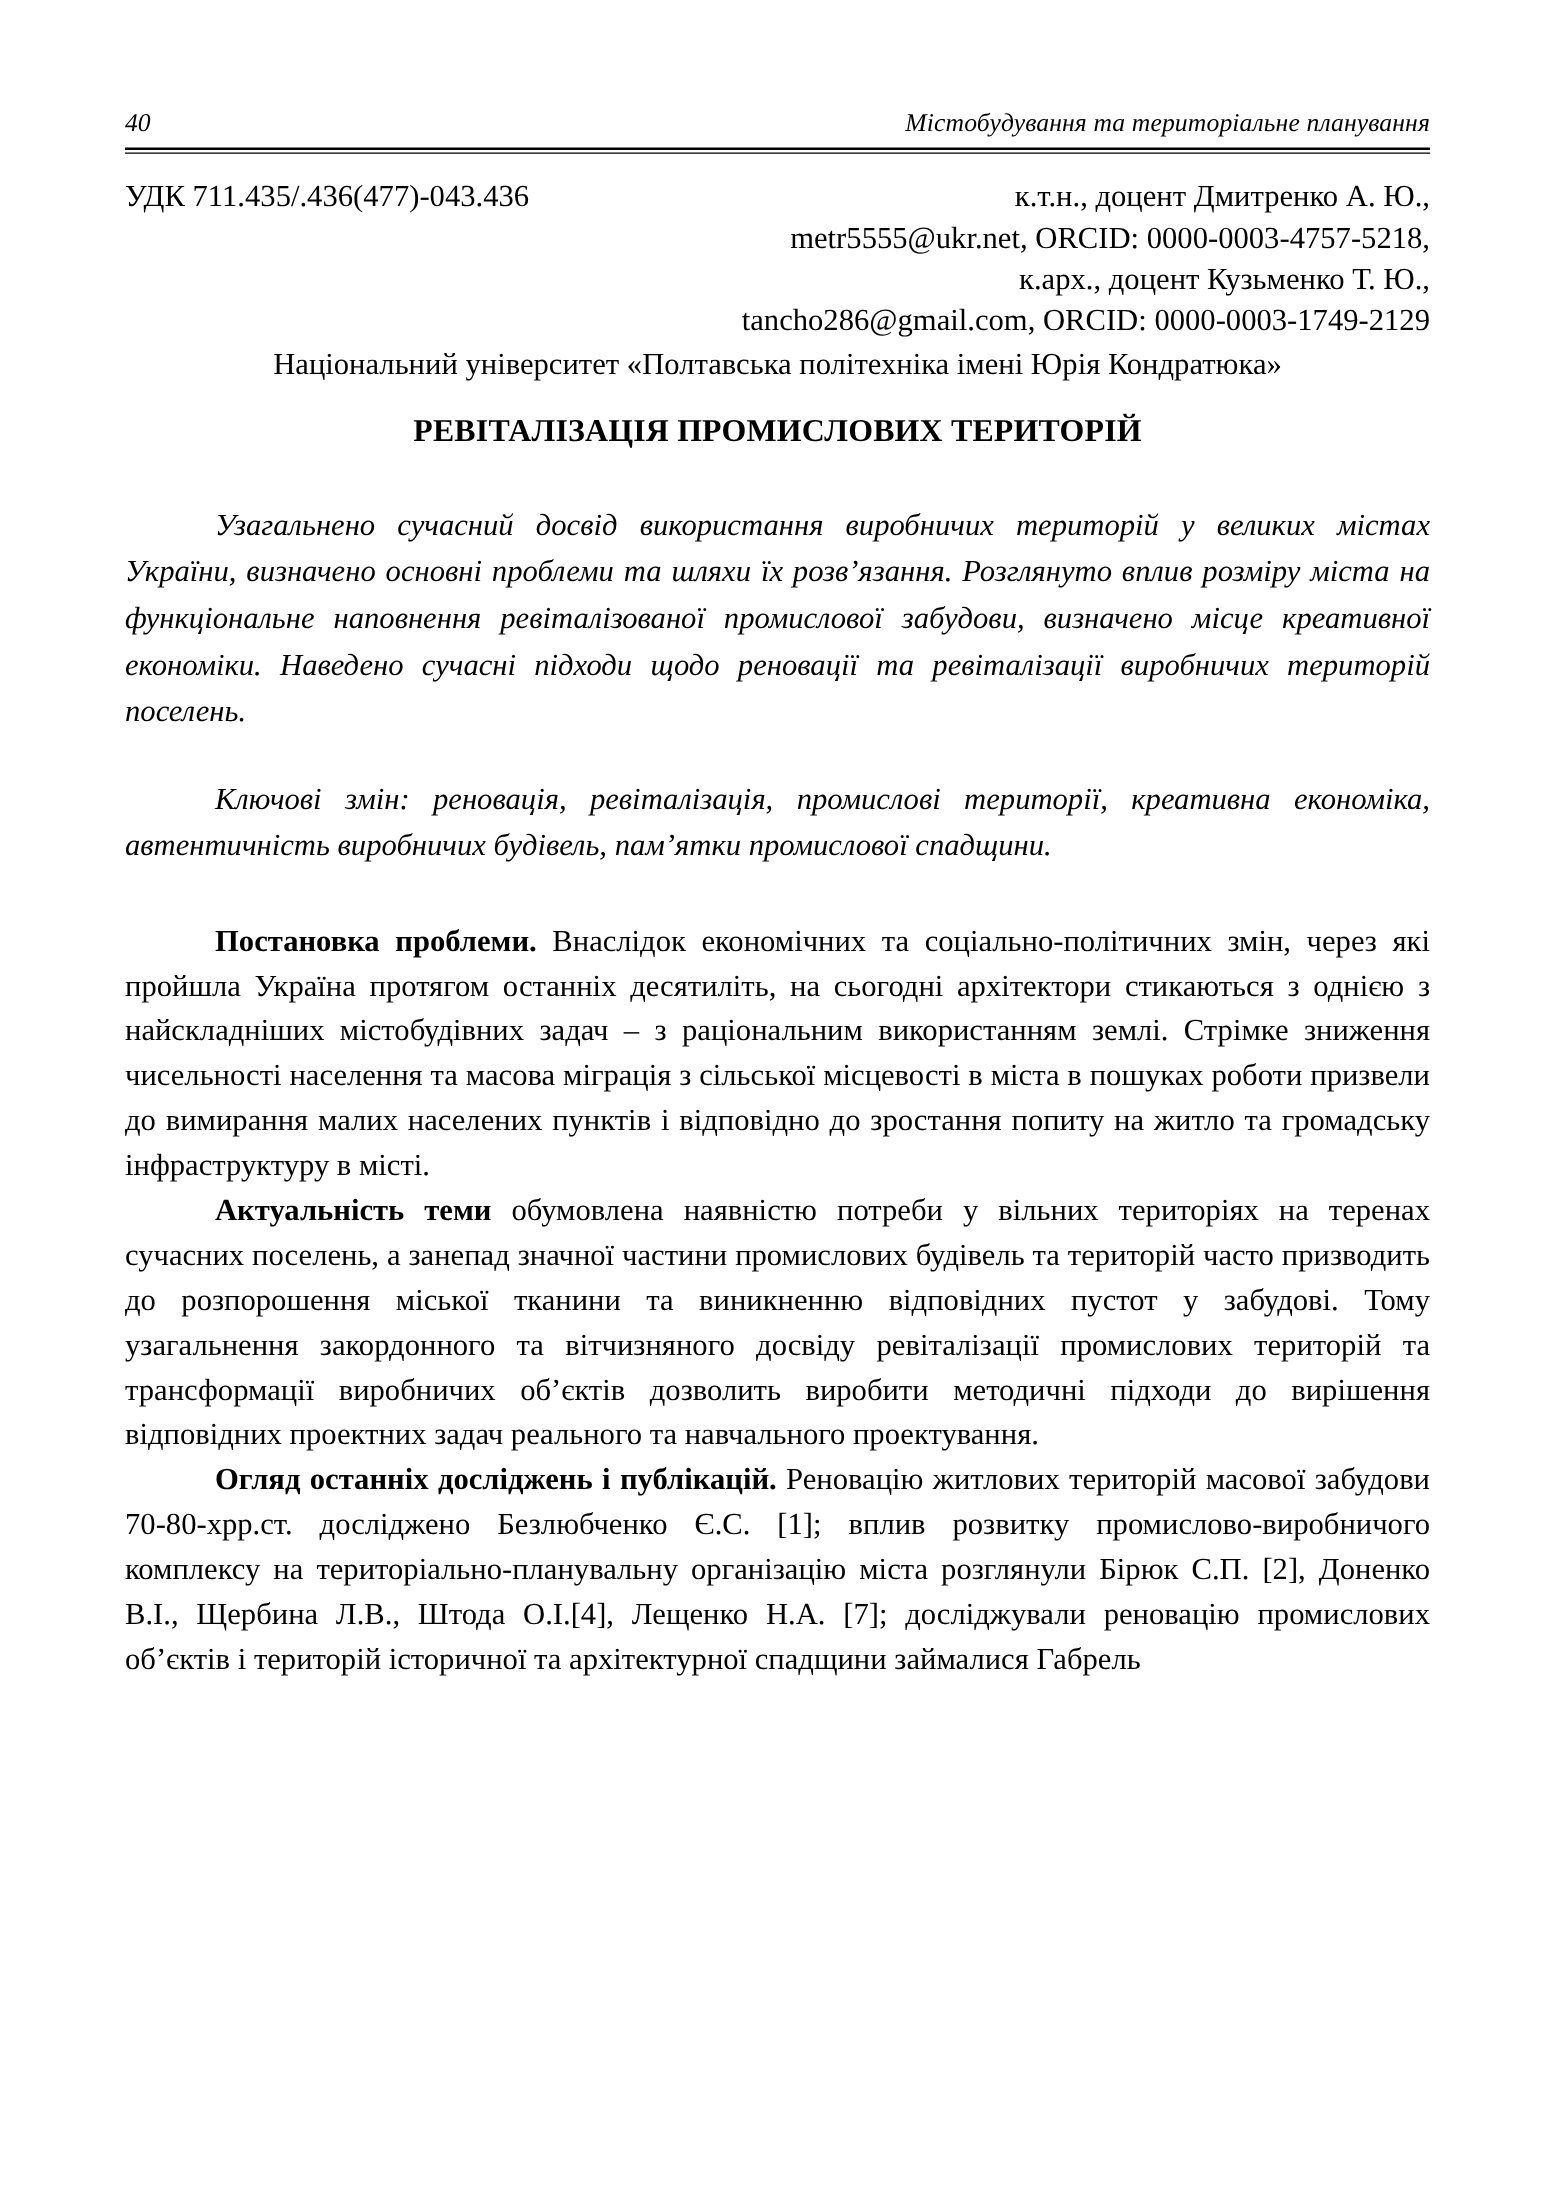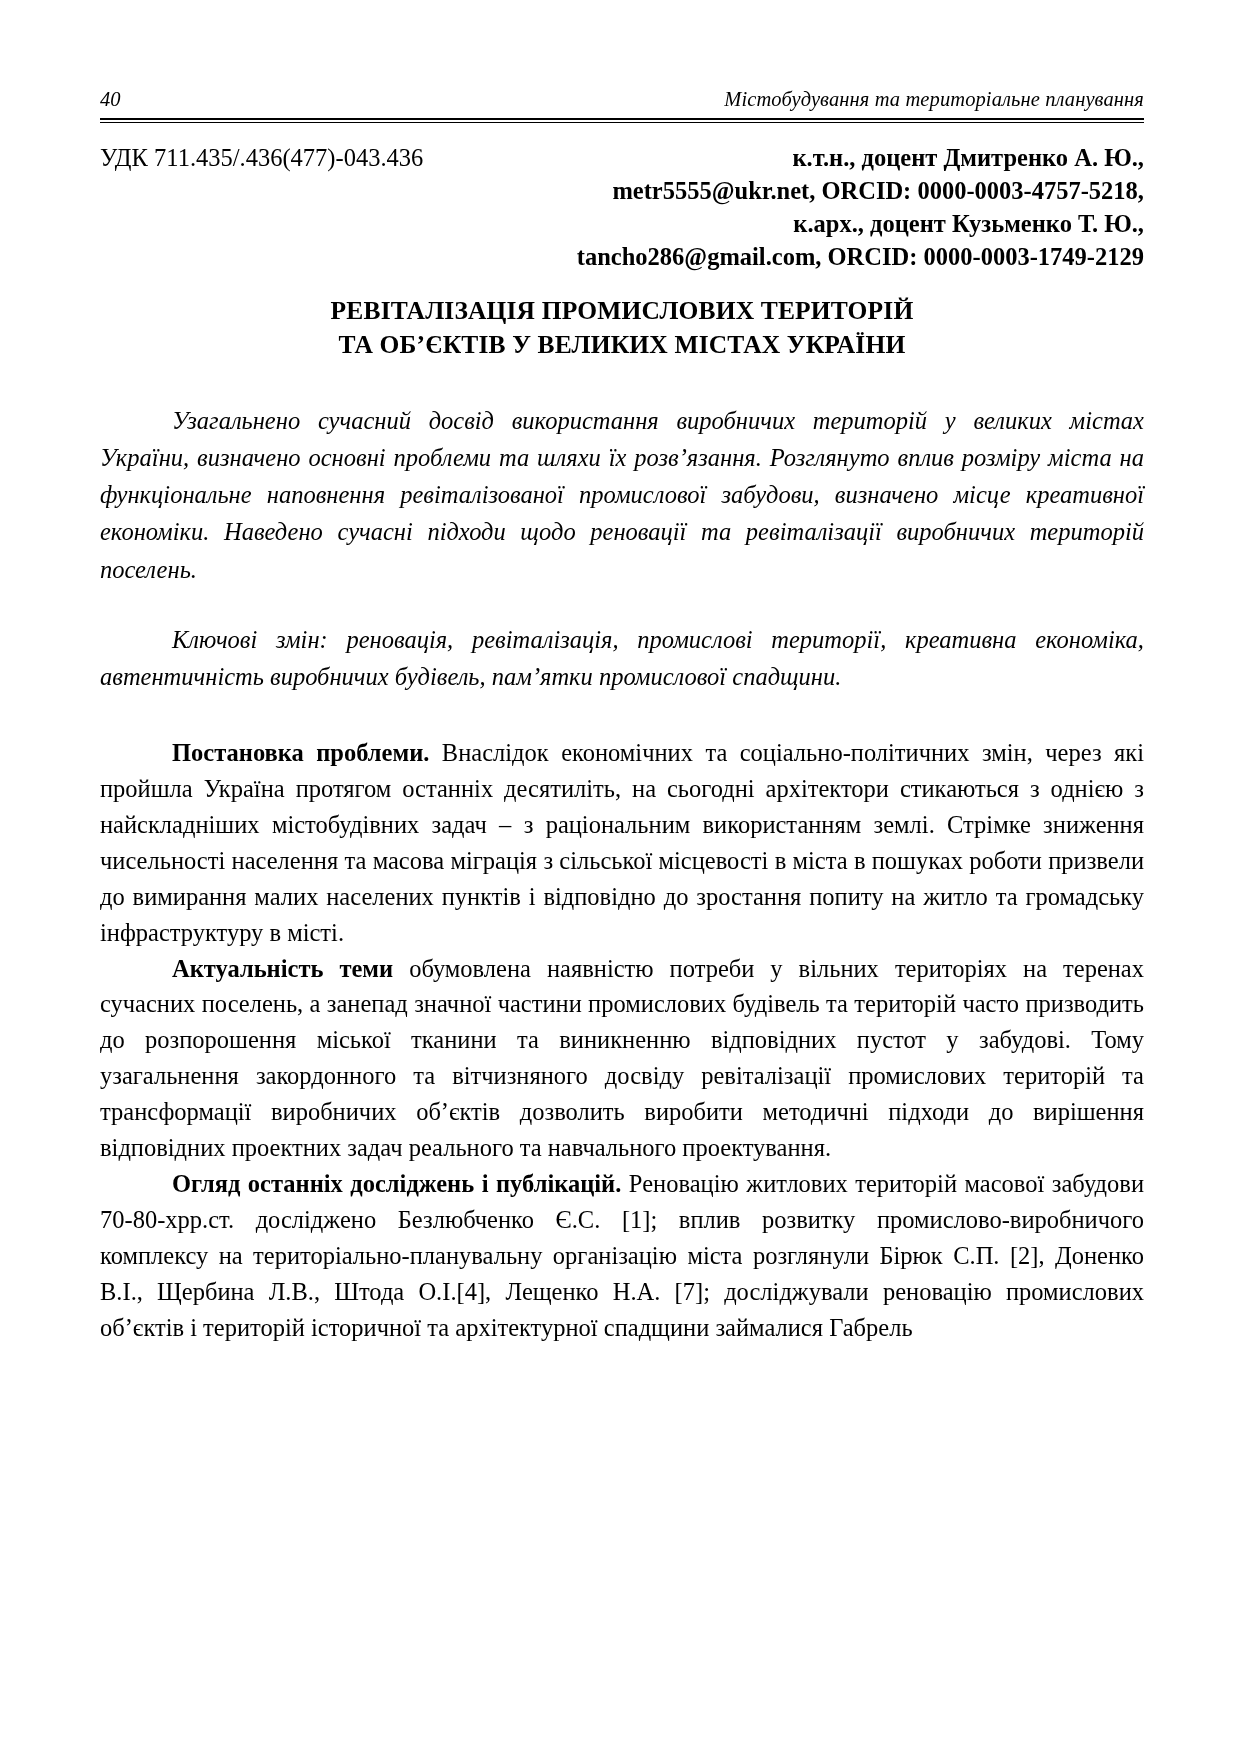--- a/index.html
+++ b/index.html
@@ -60,21 +60,20 @@
     justify-content: space-between;
     align-items: baseline;
     gap: 28px;
   }
   .udc {
     white-space: nowrap;
   }
   .author-line {
     text-align: right;
     white-space: nowrap;
-    font-weight: bold;
   }
   .affiliation {
     text-align: center;
     font-size: 24.5px;
     line-height: 1.36;
     margin-top: 1px;
     white-space: nowrap;
   }
 
   
@@ -134,25 +133,25 @@
   <hr class="rule">
 
   <div class="meta-block">
     <div class="udc-row">
       <span class="udc">УДК 711.435/.436(477)-043.436</span>
       <span class="author-line">к.т.н., доцент Дмитренко А. Ю.,</span>
     </div>
     <div class="author-line">metr5555@ukr.net, ORCID: 0000-0003-4757-5218,</div>
     <div class="author-line">к.арх., доцент Кузьменко Т. Ю.,</div>
     <div class="author-line">tancho286@gmail.com, ORCID: 0000-0003-1749-2129</div>
+    <div class="affiliation">Національний  університет «Полтавська політехніка імені Юрія Кондратюка»</div>
   </div>
 
   <h1 class="doc-title">
     <span class="tline">РЕВІТАЛІЗАЦІЯ ПРОМИСЛОВИХ ТЕРИТОРІЙ</span>
-    <span class="tline">ТА ОБ’ЄКТІВ У ВЕЛИКИХ МІСТАХ УКРАЇНИ</span>
   </h1>
 
   <p class="abstract">Узагальнено сучасний досвід використання виробничих територій у великих містах України, визначено основні проблеми та  шляхи їх розв’язання. Розглянуто вплив розміру міста на функціональне наповнення ревіталізованої промислової забудови, визначено місце  креативної економіки. Наведено сучасні підходи щодо реновації та ревіталізації виробничих територій поселень.</p>
 
   <p class="keywords"><span class="kw-lead">Ключові змін:</span><span> реновація, ревіталізація, промислові території, креативна економіка, автентичність виробничих будівель, пам’ятки промислової спадщини.</span></p>
 
   <p class="body-sec first"><span class="lead">Постановка проблеми.</span><span> Внаслідок економічних та соціально-політичних змін, через які пройшла Україна протягом останніх десятиліть, на сьогодні архітектори стикаються з однією з найскладніших містобудівних задач – з раціональним використанням землі. Стрімке зниження чисельності населення та масова міграція з сільської місцевості в міста в пошуках роботи призвели до вимирання малих населених пунктів і відповідно до зростання попиту на житло та громадську інфраструктуру в місті.</span></p>
 
   <p class="body-sec"><span class="lead">Актуальність теми</span><span> обумовлена наявністю потреби у вільних територіях на теренах сучасних поселень, а занепад значної частини промислових будівель та територій часто призводить до розпорошення міської тканини та виникненню відповідних пустот у забудові. Тому узагальнення закордонного та вітчизняного досвіду ревіталізації промислових територій та трансформації виробничих об’єктів дозволить виробити методичні підходи до вирішення відповідних проектних задач реального та навчального проектування.</span></p>
 

